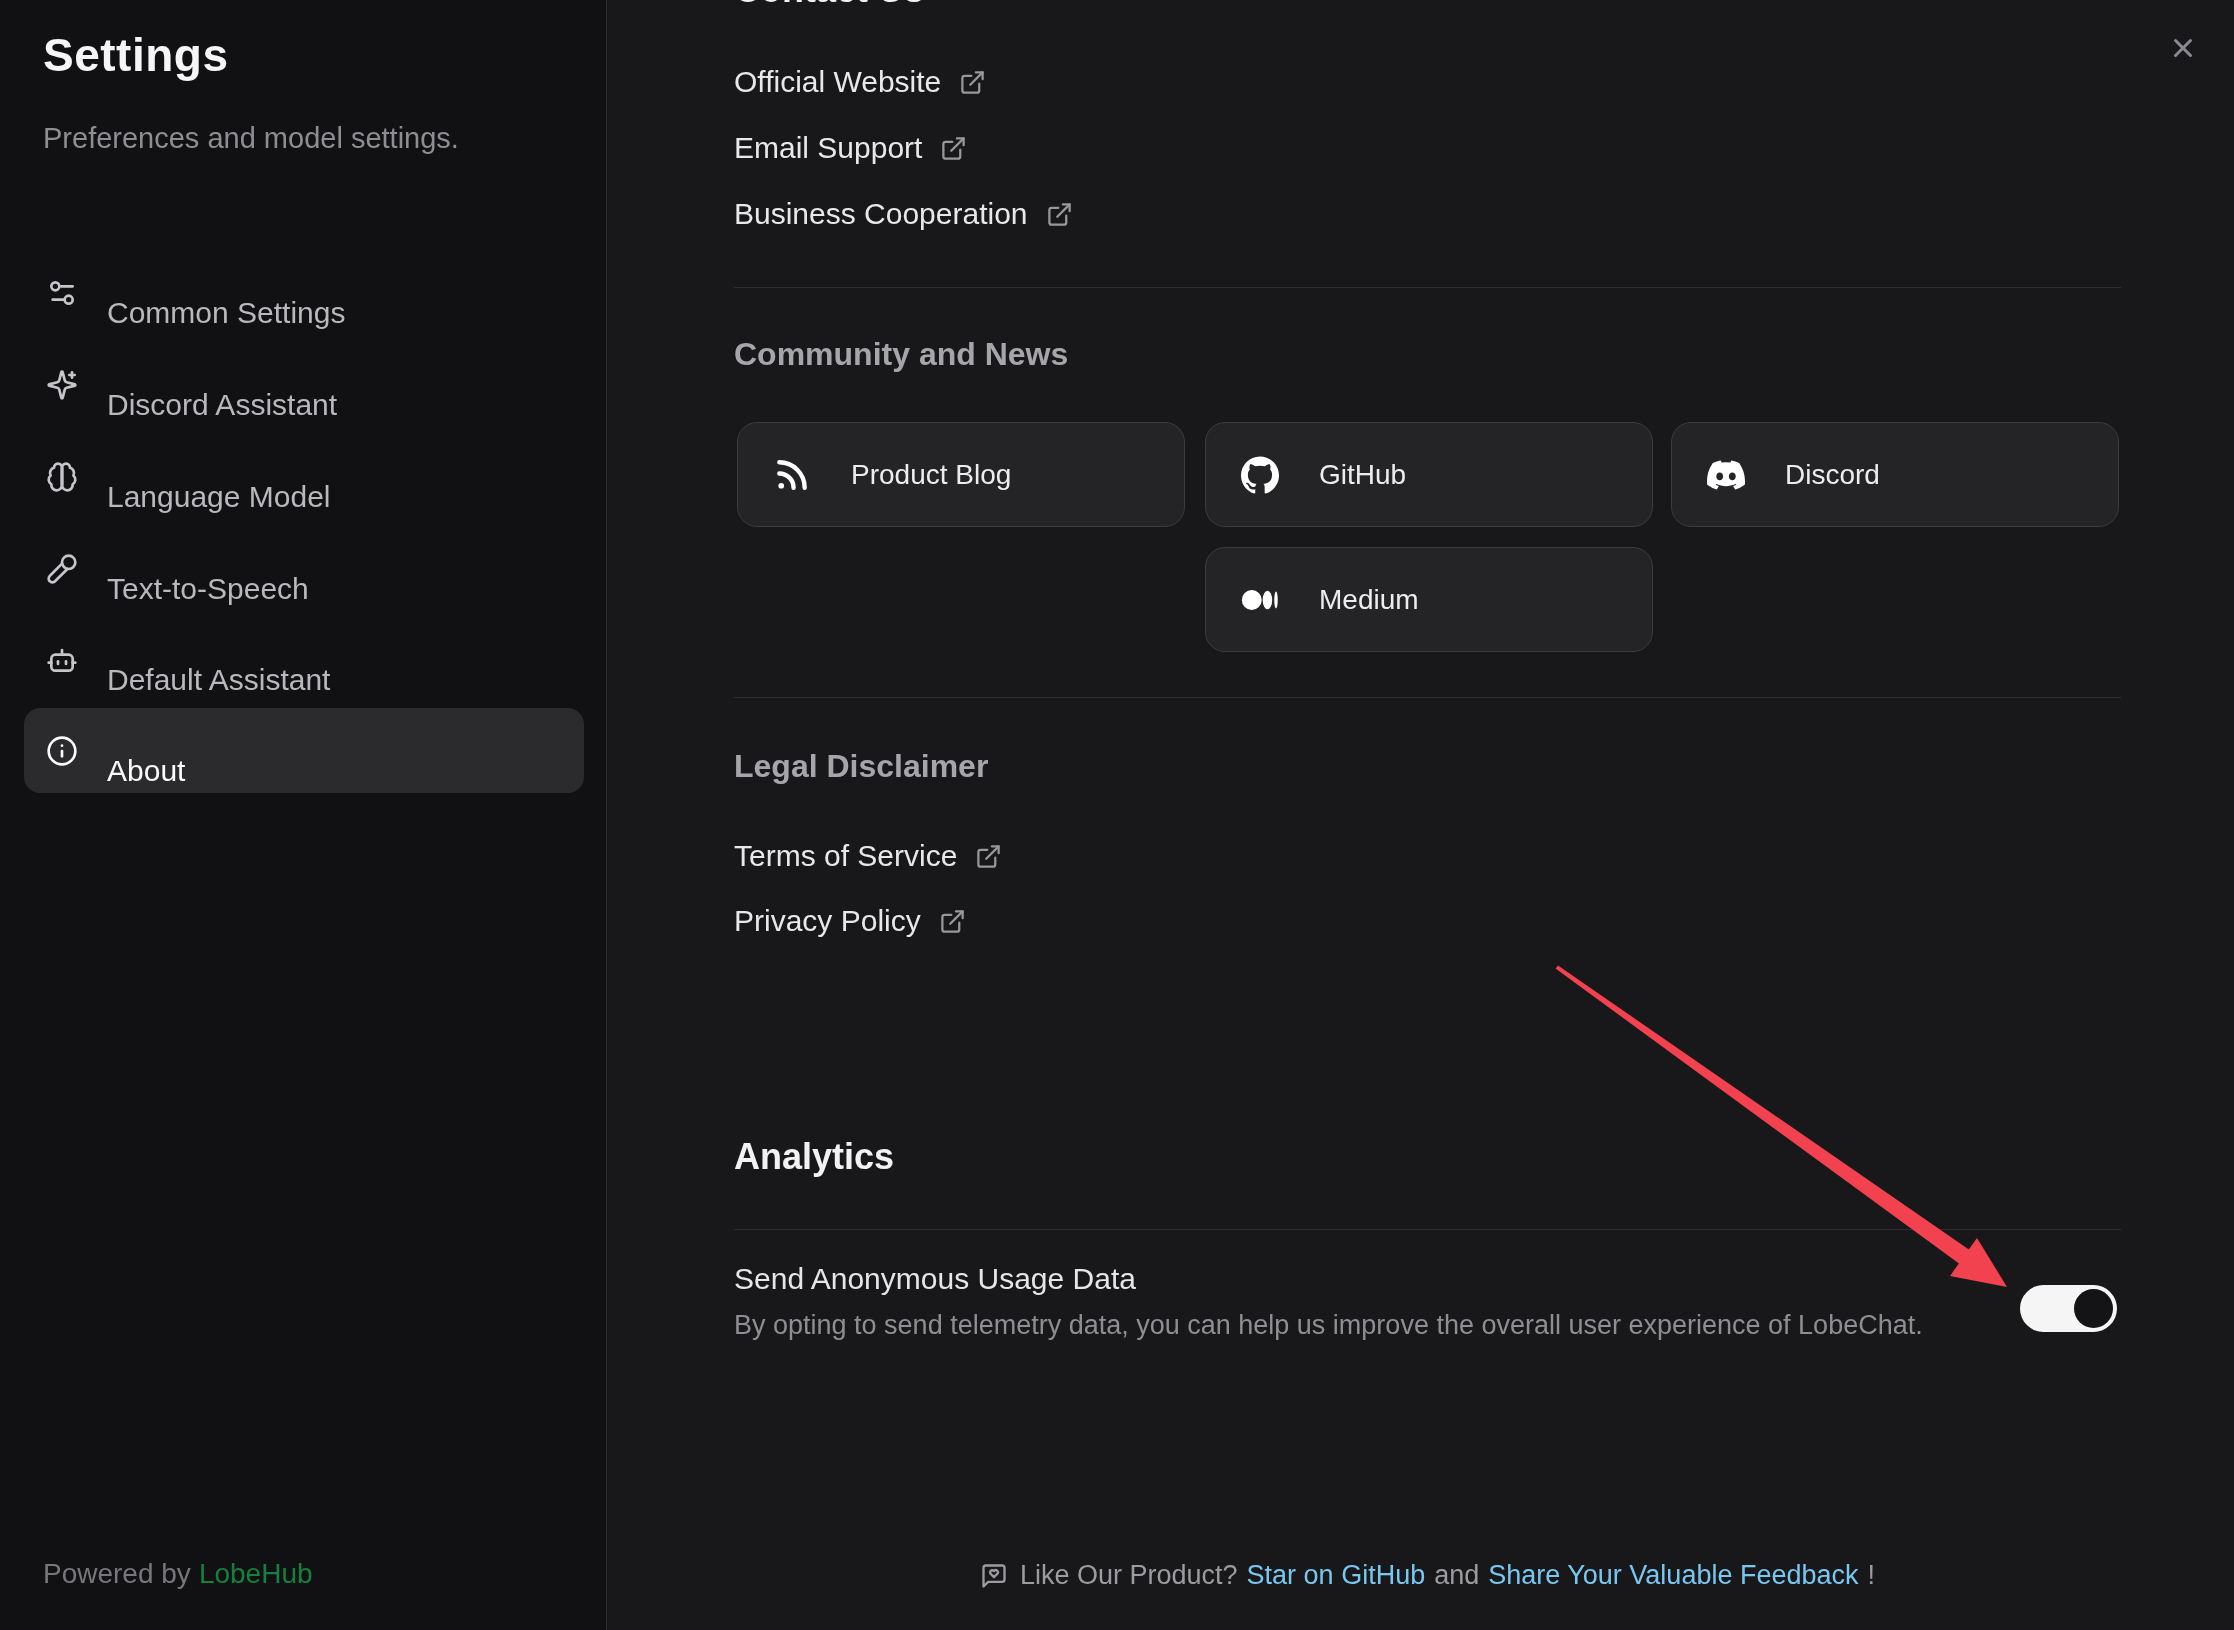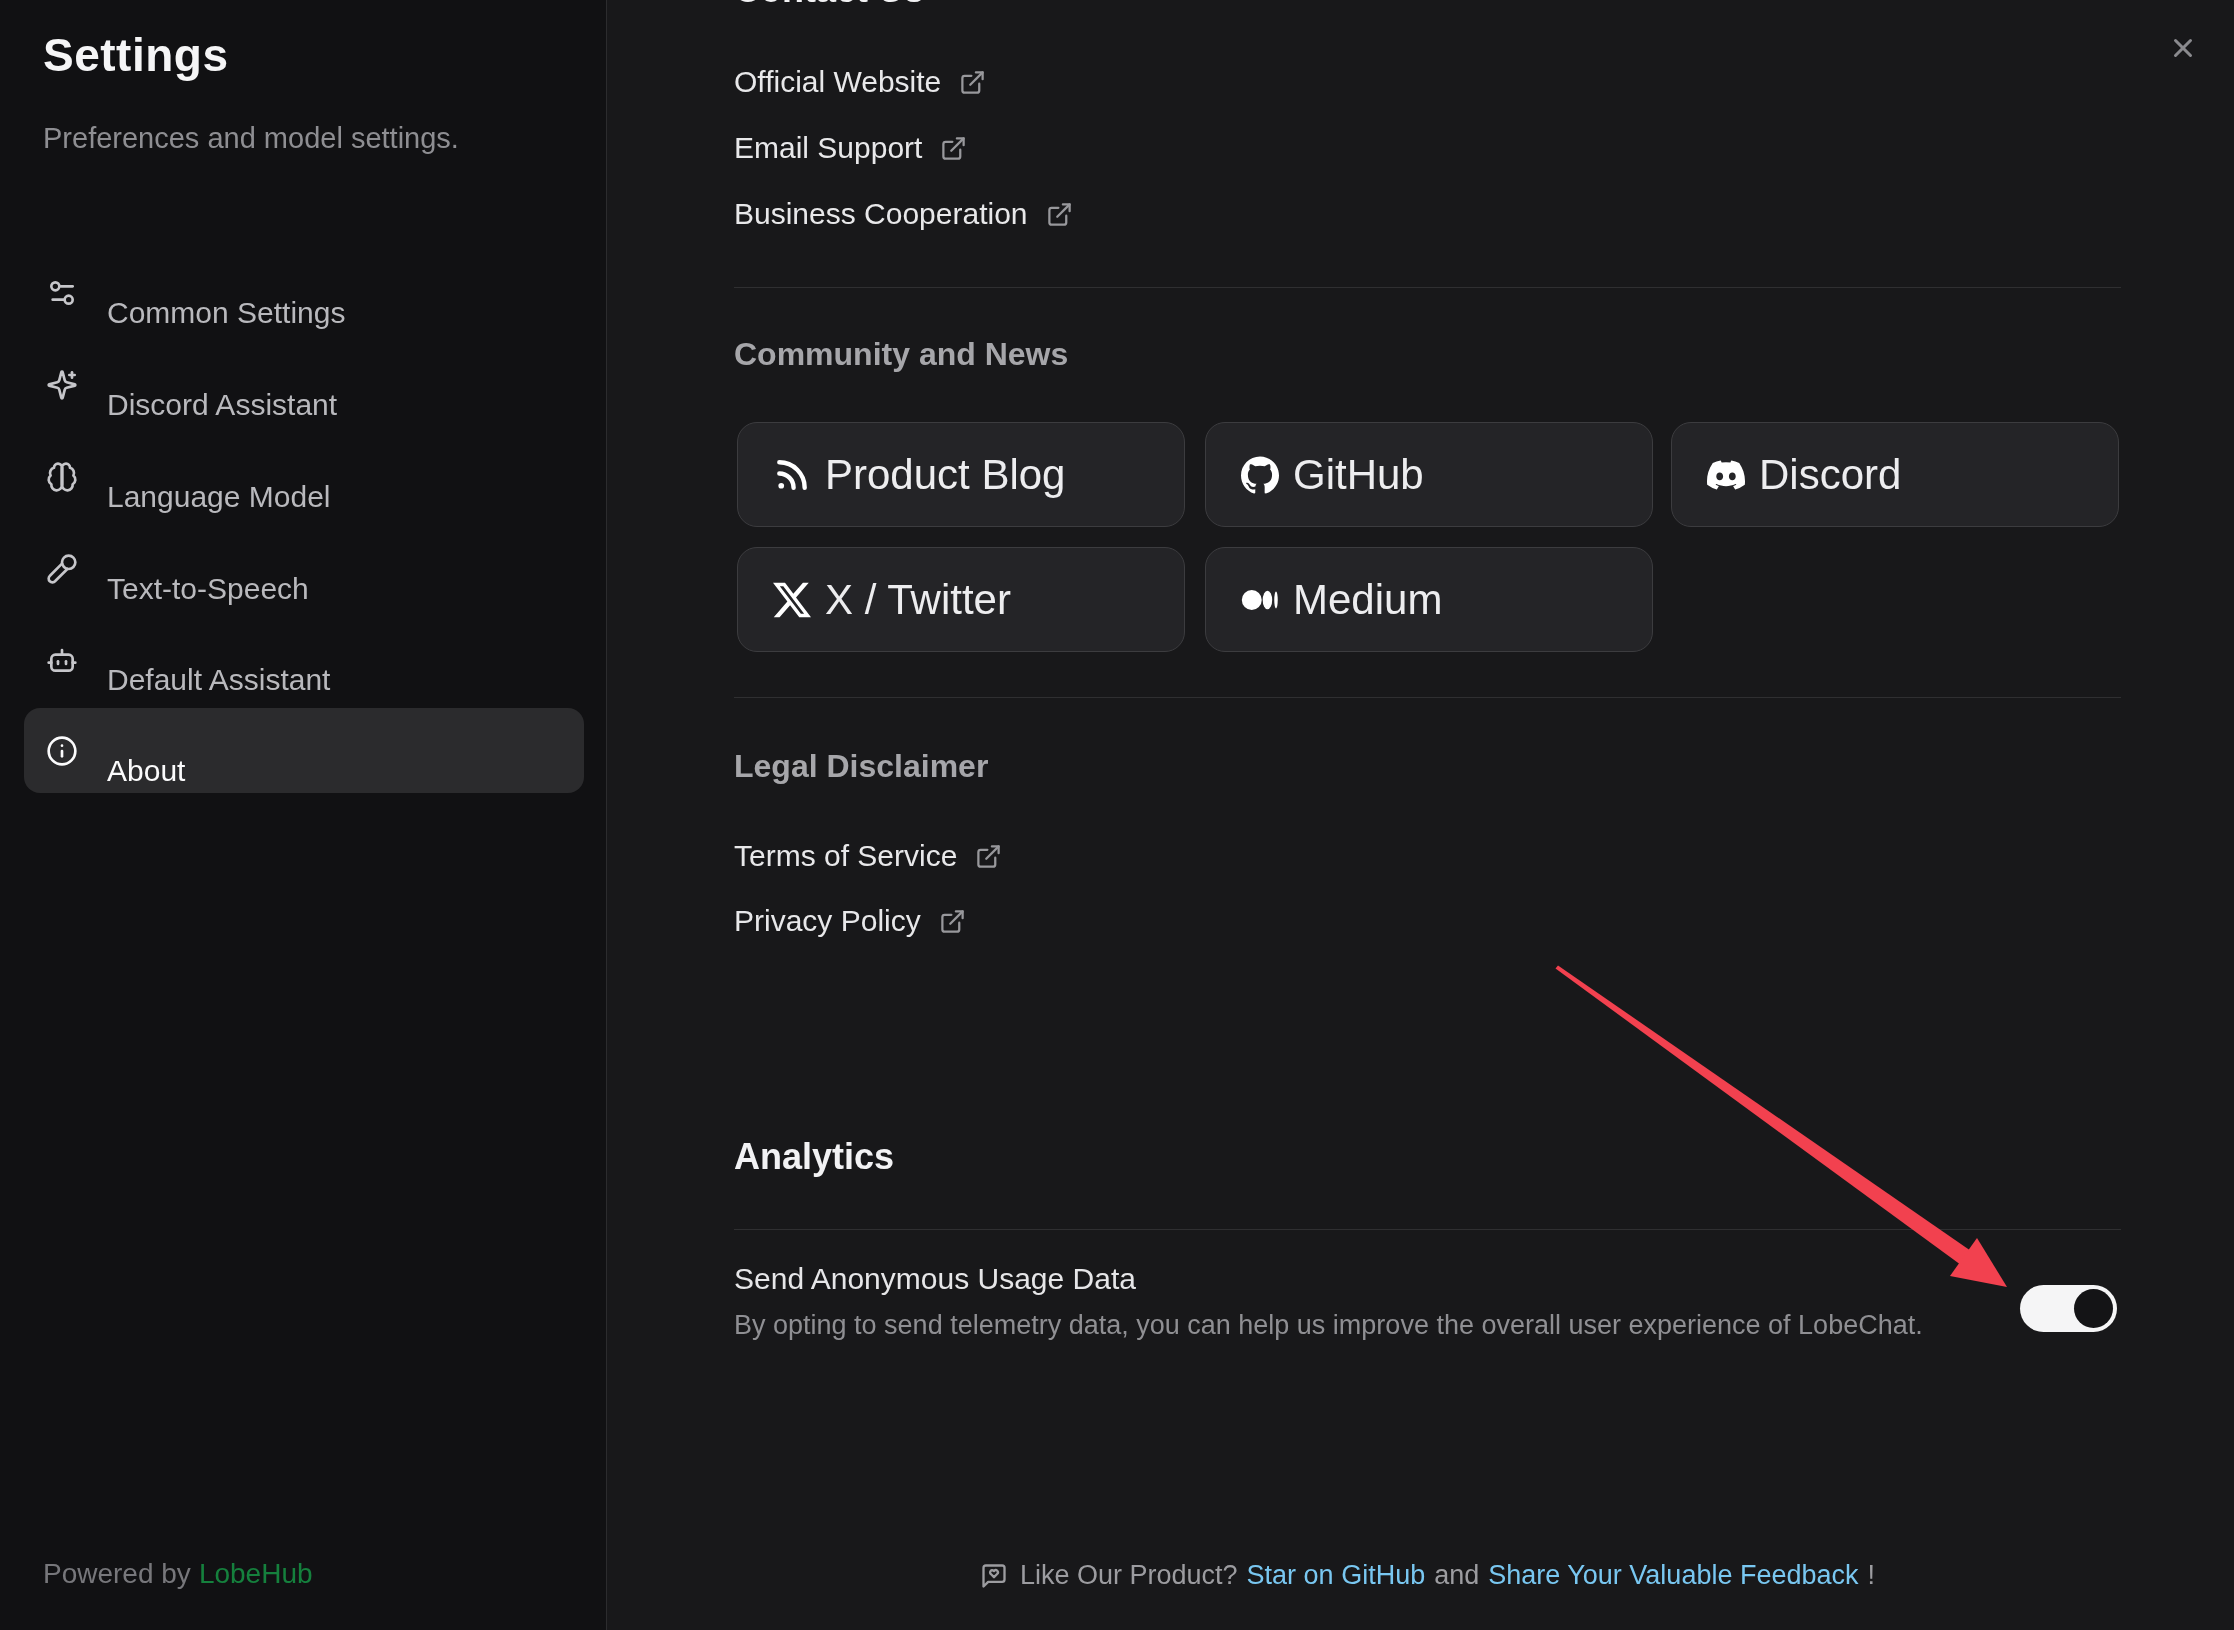--- a/index.html
+++ b/index.html
@@ -29,21 +29,21 @@
   .divider{position:absolute;left:126px;width:1387px;height:0;border-top:1px solid #2f2f31;}
   .link-row{display:flex;align-items:center;gap:18px;height:44px;cursor:pointer;}
   .link-row .ltext{font-size:30px;color:#e8e8ea;}
   .link-row .ext{width:27px;height:27px;color:#98989c;display:flex;}
   .link-row .ext svg{width:27px;height:27px;}
   .btn{position:absolute;width:448px;height:105px;background:#242427;border:1.5px solid #3c3c3f;
        border-radius:20px;box-sizing:border-box;display:flex;align-items:center;
        padding-left:35px;cursor:pointer;}
   .btn .bicon{width:38px;height:38px;display:flex;align-items:center;justify-content:center;color:#ffffff;}
   .btn .bicon svg{width:38px;height:38px;}
-  .btn .blabel{margin-left:14px;font-size:42px;color:#ededef;}
+  .btn .blabel{margin-left:40px;font-size:28px;color:#ededef;}
   .setting-label{font-size:30px;color:#e6e6e8;}
   .setting-desc{font-size:27px;color:#8f8f93;}
   .toggle{position:absolute;left:1412px;top:1285px;width:97px;height:47px;border-radius:24px;
           background:#f5f5f6;cursor:pointer;}
   .toggle .knob{position:absolute;right:4px;top:4px;width:39px;height:39px;border-radius:50%;background:#141416;}
   .main-footer{position:absolute;left:126px;top:1560px;width:1387px;display:flex;
                justify-content:center;align-items:center;gap:9px;font-size:27px;color:#9c9ca0;}
   .main-footer .ficon{width:28px;height:28px;display:flex;color:#9c9ca0;margin-right:3px;}
   .main-footer .ficon svg{width:28px;height:28px;}
   .main-footer .flink{color:#79c7f1;cursor:pointer;}
@@ -191,28 +191,20 @@
       <span class="blabel">GitHub</span>
     </div>
     <div class="btn" style="left:1063px;top:422px">
       <span class="bicon">
         <svg viewBox="0 0 24 24" fill="currentColor">
             <path d="M20.317 4.37a19.79 19.79 0 0 0-4.885-1.515.074.074 0 0 0-.079.037c-.21.375-.444.865-.608 1.25a18.27 18.27 0 0 0-5.487 0 12.64 12.64 0 0 0-.617-1.25.077.077 0 0 0-.079-.037A19.736 19.736 0 0 0 3.677 4.37a.07.07 0 0 0-.032.027C.533 9.046-.32 13.58.099 18.058a.082.082 0 0 0 .031.056 19.9 19.9 0 0 0 5.993 3.03.078.078 0 0 0 .084-.028 14.09 14.09 0 0 0 1.226-1.994.076.076 0 0 0-.041-.106 13.107 13.107 0 0 1-1.872-.892.077.077 0 0 1-.008-.128 10.2 10.2 0 0 0 .372-.291.074.074 0 0 1 .077-.01c3.928 1.793 8.18 1.793 12.062 0a.074.074 0 0 1 .078.01c.12.098.246.198.373.292a.077.077 0 0 1-.006.127 12.3 12.3 0 0 1-1.873.892.077.077 0 0 0-.041.107c.36.698.772 1.362 1.225 1.993a.076.076 0 0 0 .084.028 19.84 19.84 0 0 0 6.002-3.03.077.077 0 0 0 .032-.054c.5-5.177-.838-9.674-3.549-13.66a.06.06 0 0 0-.031-.03zM8.02 15.33c-1.183 0-2.157-1.085-2.157-2.419 0-1.333.956-2.419 2.157-2.419 1.21 0 2.176 1.096 2.157 2.42 0 1.333-.956 2.418-2.157 2.418zm7.975 0c-1.183 0-2.157-1.085-2.157-2.419 0-1.333.955-2.419 2.157-2.419 1.21 0 2.176 1.096 2.157 2.42 0 1.333-.946 2.418-2.157 2.418z"></path>
           </svg>
       </span>
       <span class="blabel">Discord</span>
     </div>
-    <div class="btn" style="left:129px;top:547px">
-      <span class="bicon">
-        <svg viewBox="0 0 24 24" fill="currentColor">
-            <path d="M18.901 1.153h3.68l-8.04 9.19L24 22.846h-7.406l-5.8-7.584-6.638 7.584H.474l8.6-9.83L0 1.154h7.594l5.243 6.932ZM17.61 20.644h2.039L6.486 3.24H4.298Z"></path>
-          </svg>
-      </span>
-      <span class="blabel">X / Twitter</span>
-    </div>
     <div class="btn" style="left:597px;top:547px">
       <span class="bicon">
         <svg viewBox="0 0 24 24" fill="currentColor">
             <circle cx="6.8" cy="12" r="6.3"></circle>
             <ellipse cx="16.7" cy="12" rx="3" ry="5.9"></ellipse>
             <ellipse cx="22.1" cy="12" rx="1.1" ry="5.3"></ellipse>
           </svg>
       </span>
       <span class="blabel">Medium</span>
     </div>

